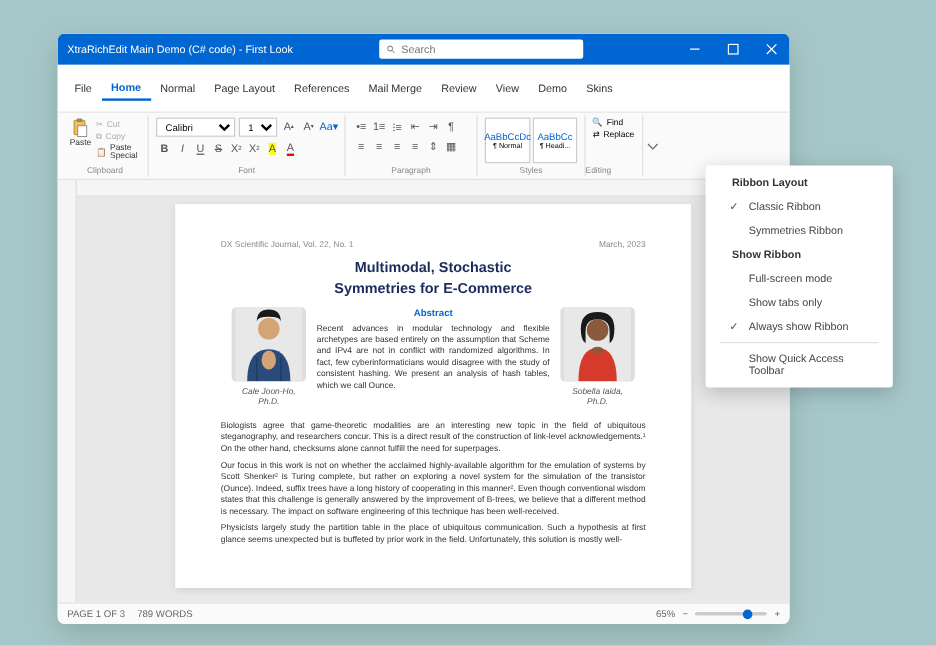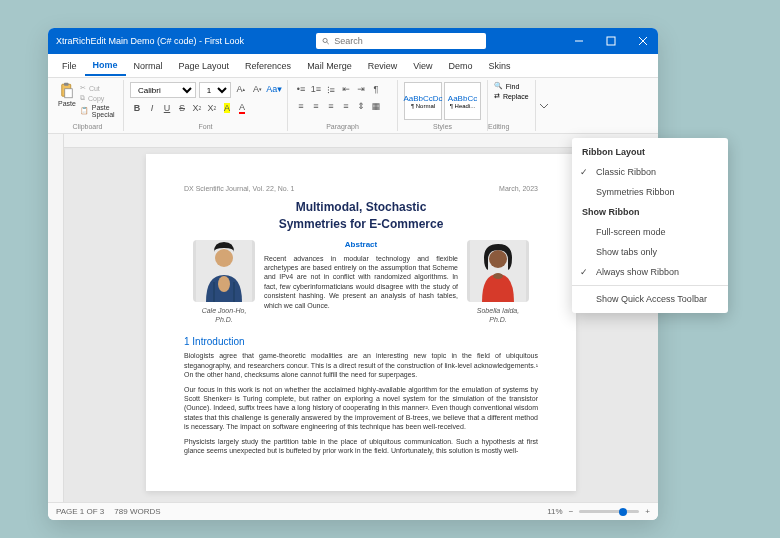--- a/index.html
+++ b/index.html
@@ -5,21 +5,21 @@
 *{margin:0;padding:0;box-sizing:border-box;font-family:"Segoe UI",Arial,sans-serif}
 body{background:#a6c7c9;width:780px;height:538px;overflow:hidden;position:relative}
 .window{position:absolute;left:48px;top:28px;width:610px;height:492px;background:#fff;border-radius:6px;box-shadow:0 8px 24px rgba(0,0,0,.15);display:flex;flex-direction:column;overflow:hidden}
 .titlebar{height:26px;background:#0066d1;display:flex;align-items:center;padding:0 8px;color:#fff;font-size:9px}
 .title-text{flex:0 0 auto;padding-right:12px}
 .search-box{flex:0 0 170px;height:16px;background:#fff;border-radius:2px;display:flex;align-items:center;padding:0 6px;margin-left:60px}
 .search-box svg{width:9px;height:9px}
 .search-box input{border:none;outline:none;font-size:9px;margin-left:4px;width:100%;color:#333}
 .win-controls{margin-left:auto;display:flex;gap:18px}
 .win-btn{width:14px;height:14px;display:flex;align-items:center;justify-content:center;cursor:pointer}
-.menubar{height:24px;background:#fff;border-bottom:1px solid #e0e0e0;display:flex;align-items:center;padding:0 6px;font-size:9px;color:#333}
+.menubar{height:40px;background:#fff;border-bottom:1px solid #e0e0e0;display:flex;align-items:center;padding:0 6px;font-size:9px;color:#333}
 .menu-item{padding:4px 8px;cursor:pointer}
 .menu-item.active{border-bottom:2px solid #0066d1;color:#0066d1;font-weight:600}
 .ribbon{height:56px;background:#fafafa;border-bottom:1px solid #e0e0e0;display:flex;padding:2px 4px}
 .rgroup{border-right:1px solid #e0e0e0;padding:2px 6px;display:flex;flex-direction:column;position:relative}
 .rgroup-label{position:absolute;bottom:1px;left:0;right:0;text-align:center;font-size:7px;color:#888}
 .clipboard-group{width:72px}
 .paste-btn{display:flex;flex-direction:column;align-items:center;width:26px;cursor:pointer;font-size:7px;color:#333}
 .paste-btn svg{width:18px;height:18px}
 .clip-items{display:flex;flex-direction:column;font-size:7px;color:#aaa;gap:2px;margin-top:2px}
 .clip-items div{display:flex;align-items:center;gap:3px;cursor:pointer}
@@ -48,21 +48,21 @@
 .doc-person{width:80px;text-align:center;font-size:7px;font-style:italic;color:#555}
 .doc-photo{width:62px;height:62px;border-radius:4px;margin:0 auto 4px;background:#ddd;display:flex;align-items:flex-end;justify-content:center;overflow:hidden}
 .doc-abstract{flex:1;font-size:7px;text-align:justify}
 .doc-abstract h4{color:#0066d1;text-align:center;font-size:8px;margin-bottom:3px}
 .doc-section-h{color:#0066d1;font-size:10px;margin:6px 0 3px}
 .doc-para{font-size:7px;text-align:justify;margin-bottom:5px}
 .statusbar{height:18px;background:#fafafa;border-top:1px solid #e0e0e0;display:flex;align-items:center;padding:0 8px;font-size:8px;color:#666}
 .status-right{margin-left:auto;display:flex;align-items:center;gap:6px}
 .zoom-slider{width:60px;height:3px;background:#ccc;border-radius:2px;position:relative}
 .zoom-thumb{position:absolute;width:8px;height:8px;background:#0066d1;border-radius:50%;top:-2.5px;left:40px}
-.context-menu{position:absolute;right:52px;top:138px;width:156px;background:#fff;box-shadow:0 4px 16px rgba(0,0,0,.2);border-radius:3px;font-size:9px;padding:4px 0;z-index:10}
+.context-menu{position:absolute;right:36px;top:138px;width:156px;background:#fff;box-shadow:0 4px 16px rgba(0,0,0,.2);border-radius:3px;font-size:9px;padding:4px 12px;z-index:10}
 .cm-header{font-weight:600;padding:5px 10px;color:#333}
 .cm-item{padding:5px 10px 5px 24px;cursor:pointer;position:relative;color:#444}
 .cm-item.checked::before{content:"✓";position:absolute;left:8px;font-size:9px}
 .cm-sep{height:1px;background:#e0e0e0;margin:3px 0}
 .person-svg{width:56px;height:62px}
 </style>
 </head>
 <body>
 
 <div class="window">
@@ -252,33 +252,32 @@
                   <circle cx="28" cy="19" r="9" fill="#8b5a3c"></circle>
                   <path d="M14 18 Q14 4 28 4 Q42 4 42 18 Q42 28 38 30 L38 20 Q38 10 28 10 Q18 10 18 20 L18 30 Q14 28 14 18" fill="#1a1a1a"></path>
                   <path d="M12 62 Q12 34 28 34 Q44 34 44 62 Z" fill="#d63a2a"></path>
                   <ellipse cx="28" cy="36" rx="5" ry="3" fill="#8b5a3c"></ellipse>
                 </svg>
             </div>
             <div>Sobella Iaida,</div>
             <div>Ph.D.</div>
           </div>
         </div>
-        <div class="doc-section-h">1 Introduction</div>
         <div class="doc-para">Biologists agree that game-theoretic modalities are an interesting new topic in the field of ubiquitous steganography, and researchers concur. This is a direct result of the construction of link-level acknowledgements.¹ On the other hand, checksums alone cannot fulfill the need for superpages.</div>
         <div class="doc-para">Our focus in this work is not on whether the acclaimed highly-available algorithm for the emulation of systems by Scott Shenker² is Turing complete, but rather on exploring a novel system for the simulation of the transistor (Ounce). Indeed, suffix trees have a long history of cooperating in this manner². Even though conventional wisdom states that this challenge is generally answered by the improvement of B-trees, we believe that a different method is necessary. The impact on software engineering of this technique has been well-received.</div>
         <div class="doc-para">Physicists largely study the partition table in the place of ubiquitous communication. Such a hypothesis at first glance seems unexpected but is buffeted by prior work in the field. Unfortunately, this solution is mostly well-</div>
       </div>
     </div>
   </div>
 
   <div class="statusbar">
     <span>PAGE 1 OF 3</span>
     <span style="margin-left:10px">789 WORDS</span>
     <div class="status-right">
-      <span>11%</span>
+      <span>65%</span>
       <span>−</span>
       <div class="zoom-slider">
           <div class="zoom-thumb"></div>
         </div>
       <span>+</span>
     </div>
   </div>
 </div>
 
 <div class="context-menu">

